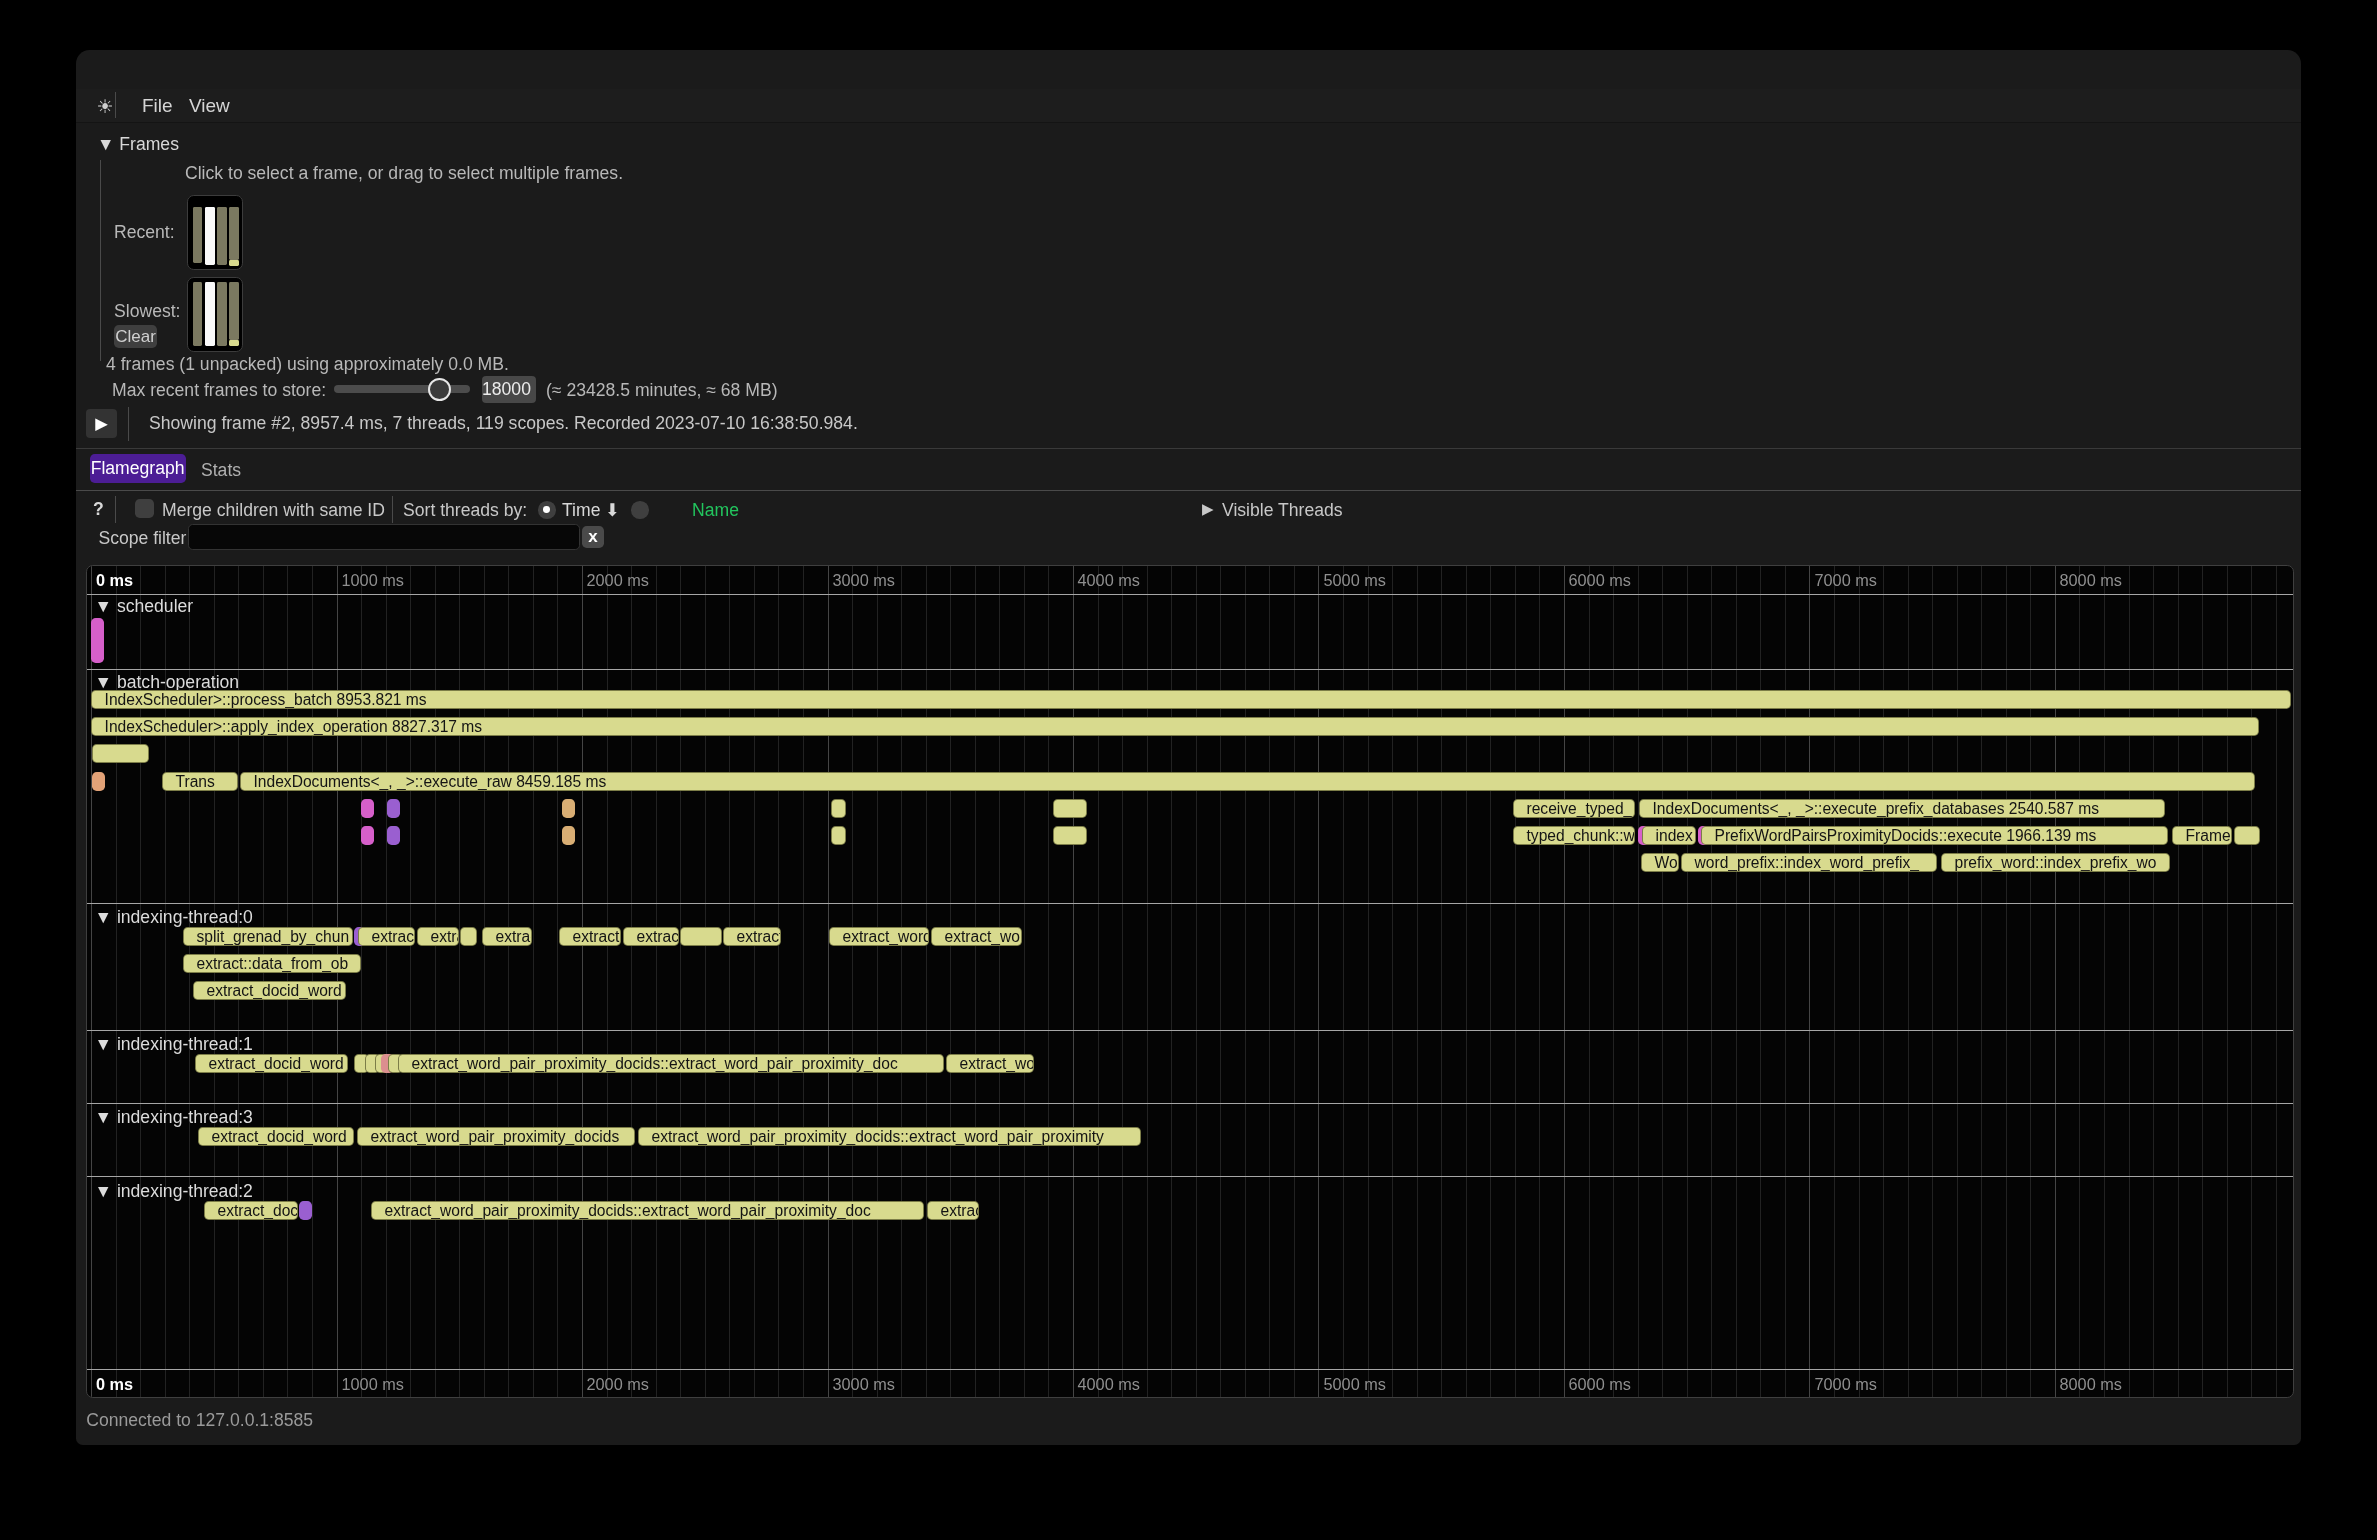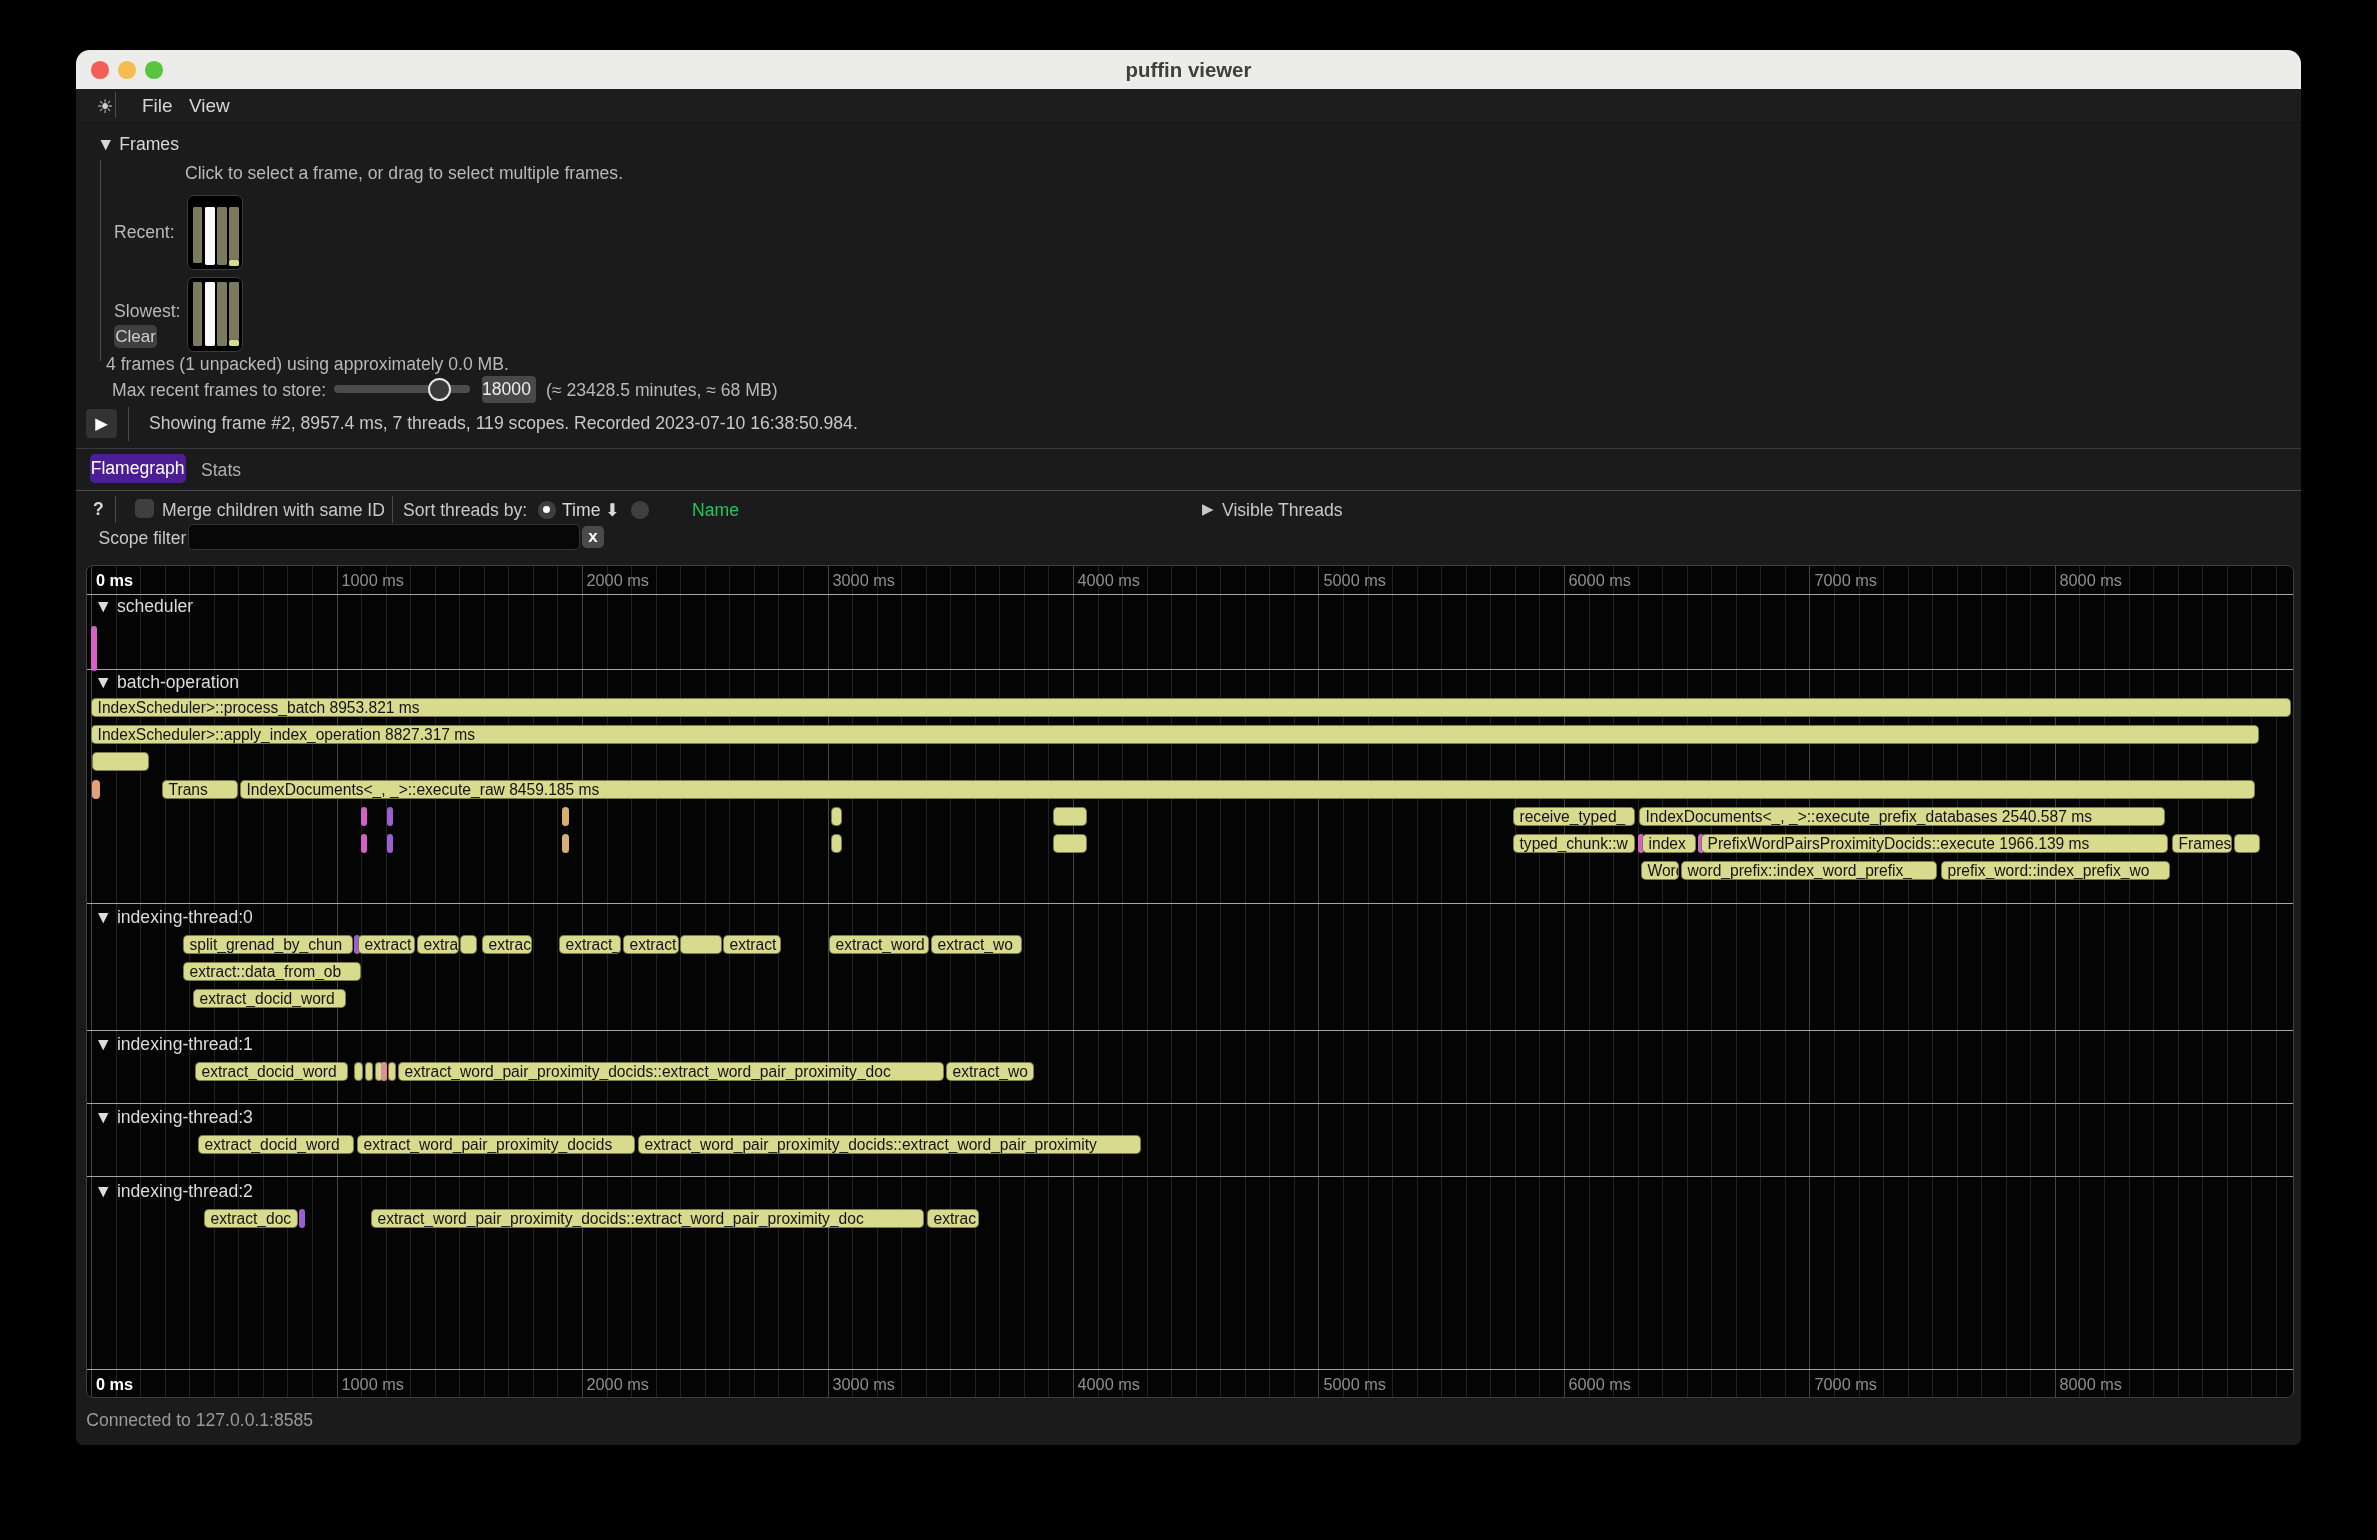--- a/index.html
+++ b/index.html
@@ -51,41 +51,35 @@
   #flame{position:absolute;left:9.5px;top:515px;width:2208px;height:833px;background:#040404;
          border:1.4px solid #3f3f3f;border-radius:6.8px;box-sizing:border-box;overflow:hidden;}
   .grid{position:absolute;top:0;bottom:0;width:0.7px;}
   .grid.minor{background:#222;}
   .grid.major{background:#454545;}
   .sep{position:absolute;left:0;right:0;height:1.4px;background:#a6a6a6;}
   .sec-label{position:absolute;color:#dcdcdc;font-size:17.6px;white-space:nowrap;height:19px;}
   .ruler-label{position:absolute;font-size:16.3px;color:#8f8f8f;white-space:nowrap;}
   .ruler-label.bright{color:#fff;font-weight:bold;}
   .bar{position:absolute;height:19px;background:#d8da8e;border:0.7px solid rgba(50,50,15,.55);
-       border-radius:4.7px;font-size:15.6px;line-height:17px;color:#141414;padding:0 0 0 6px;
-       white-space:nowrap;overflow:hidden;box-sizing:border-box;margin-top:8px;}
+       border-radius:4.7px;font-size:15.6px;line-height:17px;color:#141414;padding:0 0 0 13px;
+       white-space:nowrap;overflow:hidden;box-sizing:border-box;}
   .bar.c-pink{background:#d65fca;border:none;}
   .bar.c-purple{background:#9a5fd0;border:none;}
   .bar.c-tan{background:#d9ae74;border:none;}
   .bar.c-orange{background:#e2a277;border:none;}
   .bar.c-salmon{background:#dc8f8f;border:none;}
   .statusbar{position:absolute;color:#9a9a9a;font-size:17.6px;}
 </style>
 </head>
 <body>
 
 <div class="page">
   <div class="window">
 
-    <div class="titlebar">
-      <div class="light" style="left:15px;background:#f35f57;"></div>
-      <div class="light" style="left:42px;background:#f5bd4f;"></div>
-      <div class="light" style="left:69px;background:#58c63c;"></div>
-      <div class="title">puffin viewer</div>
-    </div>
 
     <div class="menubar">
       <div class="item" style="left:20.4px;color:#cfcfcf;">☀</div>
       <div class="vsep" style="left:39px;top:3.4px;height:26px;"></div>
       <div class="item" style="left:66px;">File</div>
       <div class="item" style="left:113px;">View</div>
     </div>
 
     <div class="txt bright" style="left:21px;top:84px;">▼ <span>Frames</span></div>
     <div class="indent" style="left:24.4px;top:110px;height:201px;"></div>

